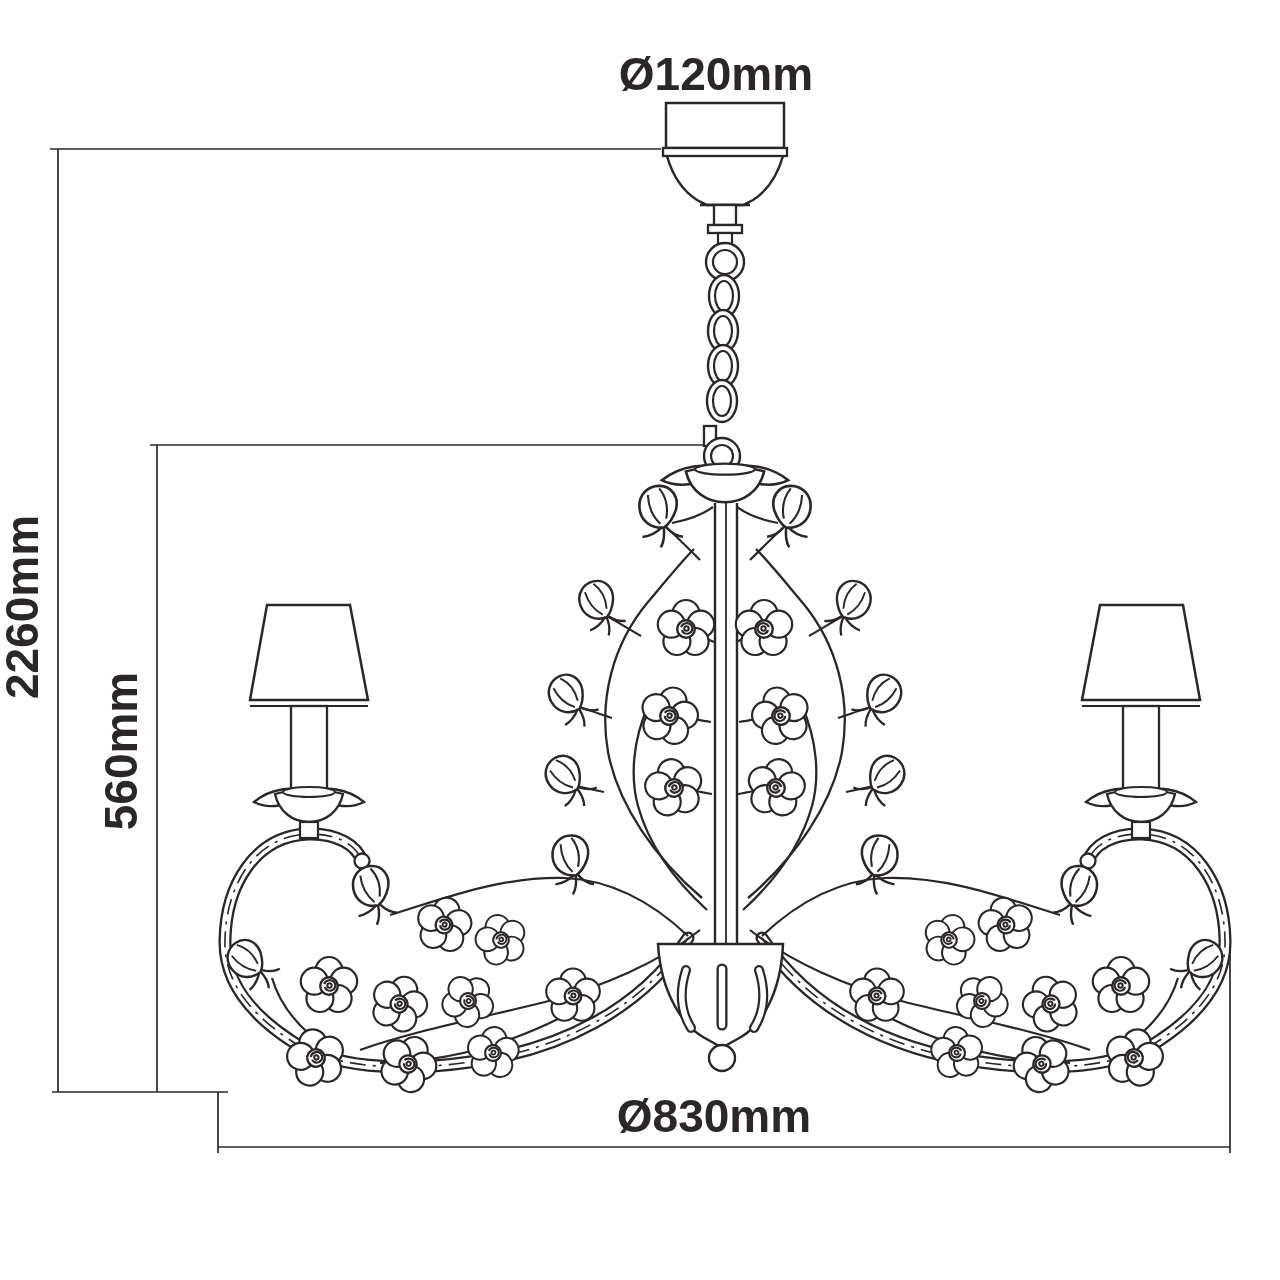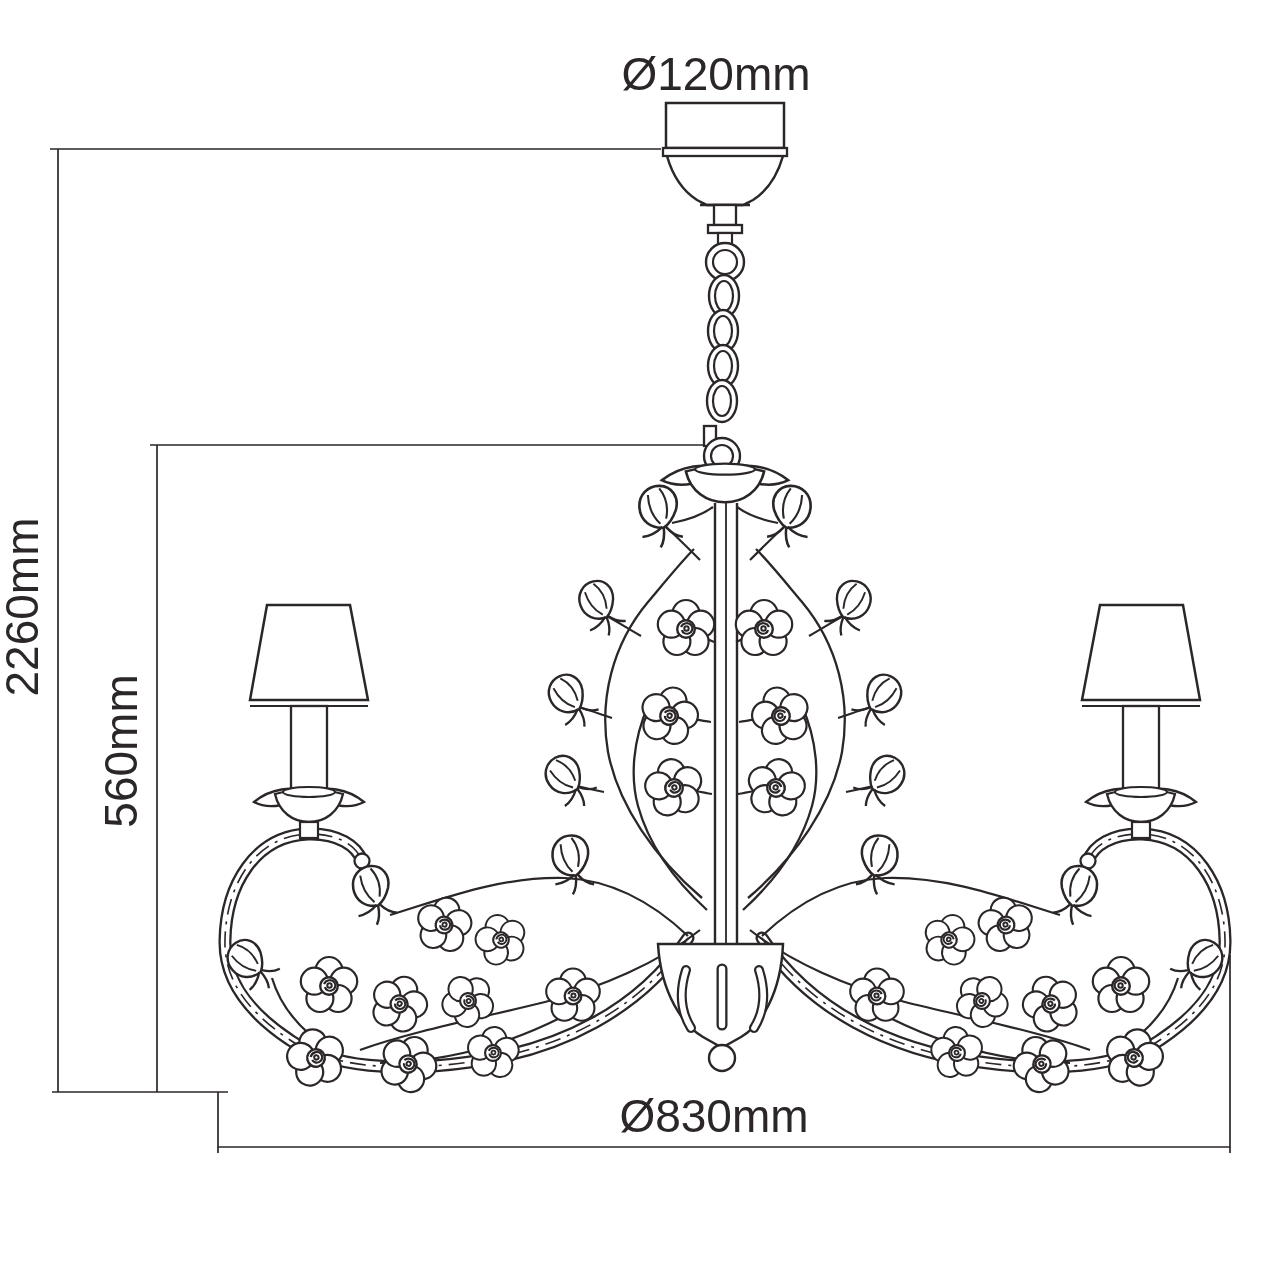--- a/index.html
+++ b/index.html
@@ -1,16 +1,16 @@
 <!DOCTYPE html>
 <html style="--line: #2b2627; --background: #ffffff;"><head>
 <meta charset="utf-8">
 <style>
   html,body{margin:0;padding:0;background:var(--background,#fff);}
-  .canvas{position:relative;width:1280px;height:1280px;background:var(--background,#fff);overflow:hidden;}
+  .canvas{position:relative;width:1280px;height:1280px;background:var(--background,#fff);overflow:hidden;font-weight:bold;}
   svg{display:block;}
   .s{stroke:var(--line,#2b2627);fill:none;}
   .sw{stroke:var(--line,#2b2627);fill:#ffffff;}
   .w{stroke:var(--background,#ffffff);fill:none;}
   .dim{stroke:var(--line,#2b2627);fill:none;stroke-width:1.7;}
   text.dimlabel{
     fill:var(--line,#2b2627);
     font-family:"Liberation Sans", sans-serif;
     font-size:46px;
     letter-spacing:0px;

